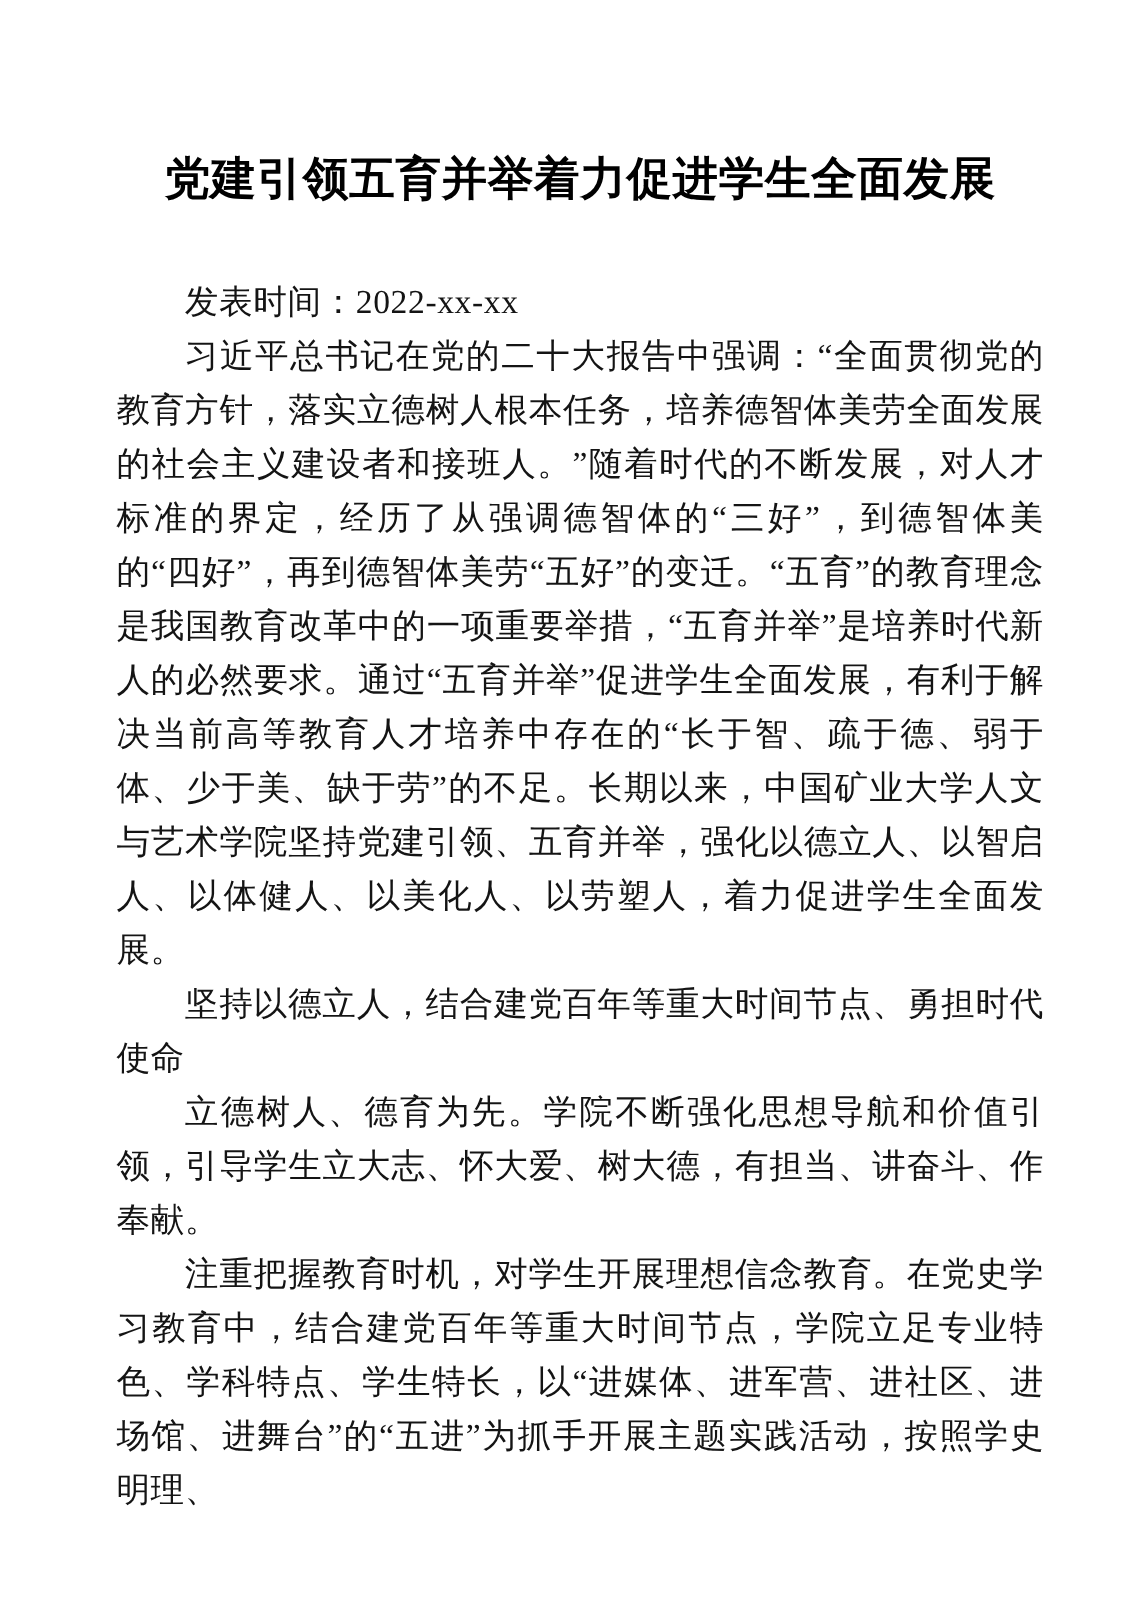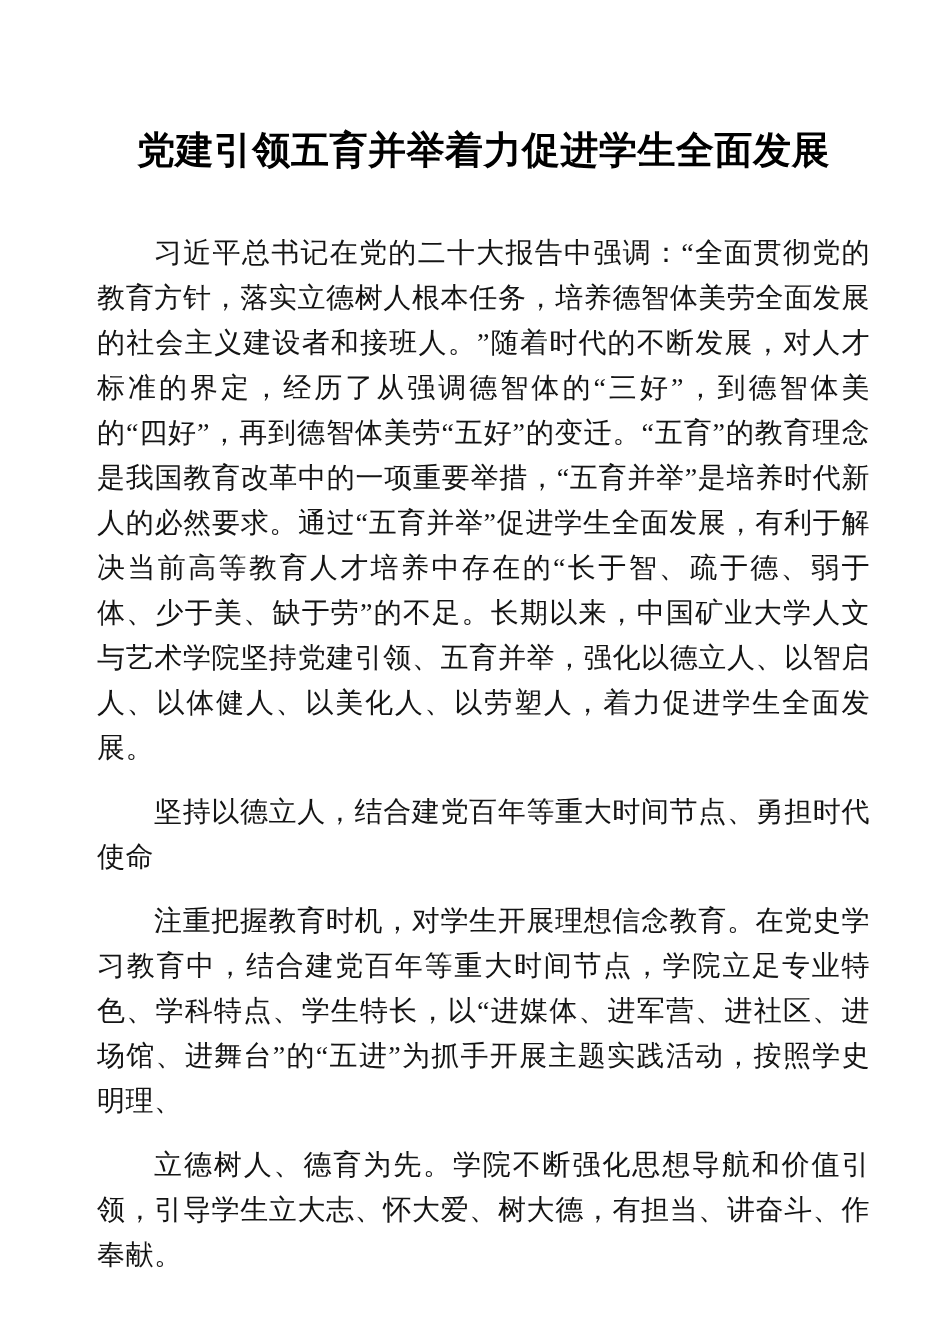--- a/index.html
+++ b/index.html
@@ -46,27 +46,27 @@
     word-break: break-all;
     overflow-wrap: break-word;
     font-family: "Liberation Serif", "DejaVu Serif", serif;
   }
   .meta-line {
     text-indent: 57px;
     text-align: left;
   }
   .para {
     text-indent: 57px;
-    margin-top: 19px;
   }
 </style>
 </head>
 <body>
 
 <div class="page">
   <div class="doc">
     <h1 class="doc-title">党建引领五育并举着力促进学生全面发展</h1>
+    <p class="meta-line">发表时间：2022-xx-xx</p>
     <p class="para">习近平总书记在党的二十大报告中强调：“全面贯彻党的教育方针，落实立德树人根本任务，培养德智体美劳全面发展的社会主义建设者和接班人。”随着时代的不断发展，对人才标准的界定，经历了从强调德智体的“三好”，到德智体美的“四好”，再到德智体美劳“五好”的变迁。“五育”的教育理念是我国教育改革中的一项重要举措，“五育并举”是培养时代新人的必然要求。通过“五育并举”促进学生全面发展，有利于解决当前高等教育人才培养中存在的“长于智、疏于德、弱于体、少于美、缺于劳”的不足。长期以来，中国矿业大学人文与艺术学院坚持党建引领、五育并举，强化以德立人、以智启人、以体健人、以美化人、以劳塑人，着力促进学生全面发展。</p>
     <p class="para">坚持以德立人，结合建党百年等重大时间节点、勇担时代使命</p>
+    <p class="para">立德树人、德育为先。学院不断强化思想导航和价值引领，引导学生立大志、怀大爱、树大德，有担当、讲奋斗、作奉献。</p>
     <p class="para">注重把握教育时机，对学生开展理想信念教育。在党史学习教育中，结合建党百年等重大时间节点，学院立足专业特色、学科特点、学生特长，以“进媒体、进军营、进社区、进场馆、进舞台”的“五进”为抓手开展主题实践活动，按照学史明理、</p>
-    <p class="para">立德树人、德育为先。学院不断强化思想导航和价值引领，引导学生立大志、怀大爱、树大德，有担当、讲奋斗、作奉献。</p>
   </div>
 </div>
 
 </body></html>

